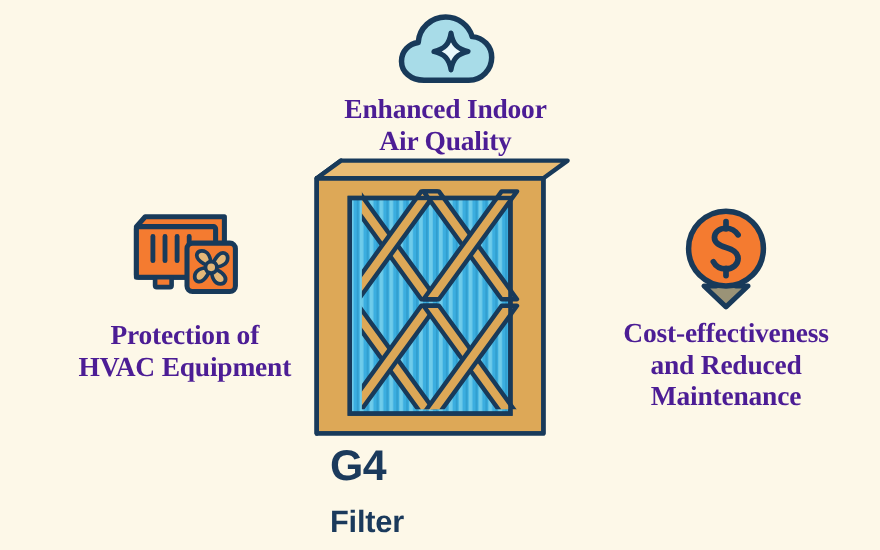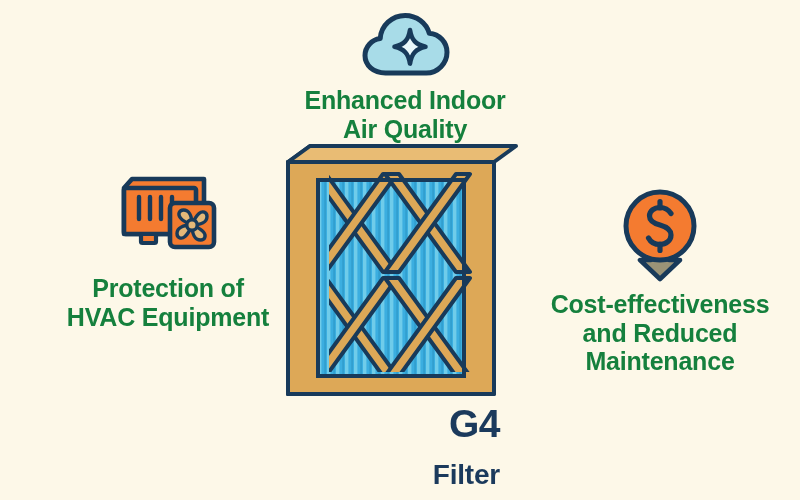--- a/index.html
+++ b/index.html
@@ -28,42 +28,43 @@
     position: absolute;
     text-align: center;
     color: #1B3A5C;
   }
 
   .feature-label {
     font-size: 25px;
     font-weight: 600;
     line-height: 1.14;
     letter-spacing: -0.2px;
-    color: #15803d;
+    color: #4c1d95;
     white-space: pre-line;
+    font-family: Liberation Serif, serif;
   }
 
   
   #feature-air {
     left: 260px;
     top: 8px;
     width: 290px;
   }
   #feature-air .icon-wrap {
     height: 72px;
     display: flex;
     align-items: center;
     justify-content: center;
   }
   #feature-air .feature-label { margin-top: 6px; }
 
   
   #feature-hvac {
     left: 38px;
-    top: 168px;
+    top: 186px;
     width: 260px;
   }
   #feature-hvac .icon-wrap {
     height: 92px;
     display: flex;
     align-items: center;
     justify-content: center;
   }
   #feature-hvac .feature-label { margin-top: 14px; }
 
@@ -89,21 +90,21 @@
     width: 240px;
     height: 268px;
   }
 
   
   #filter-caption {
     position: absolute;
     left: 300px;
     top: 404px;
     width: 200px;
-    text-align: right;
+    text-align: left;
     color: #1B3A5C;
   }
   #caption-title {
     font-size: 39px;
     font-weight: 700;
     line-height: 1.0;
     letter-spacing: -0.5px;
   }
   #caption-sub {
     font-size: 28px;

